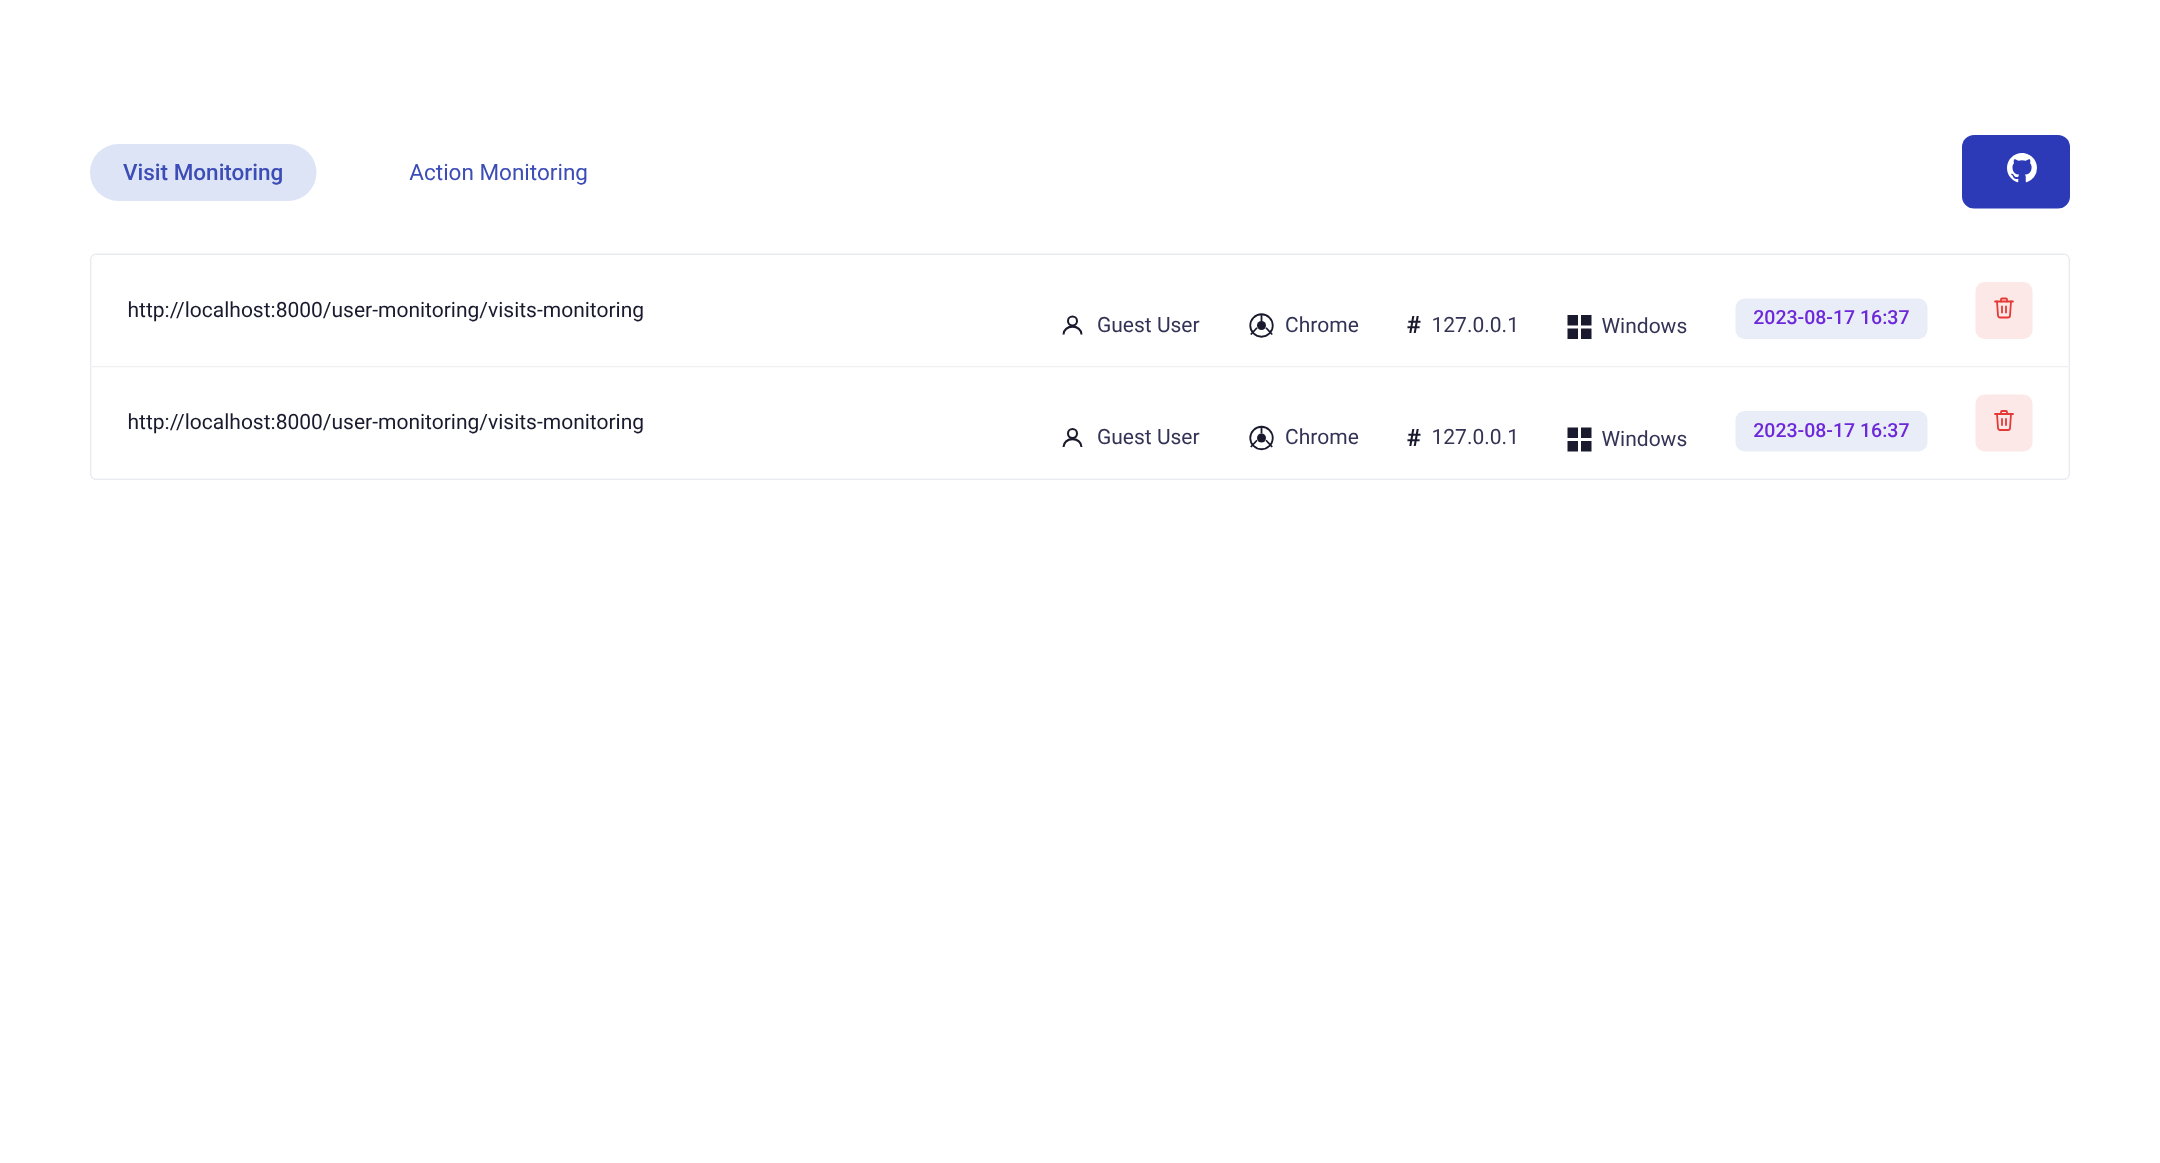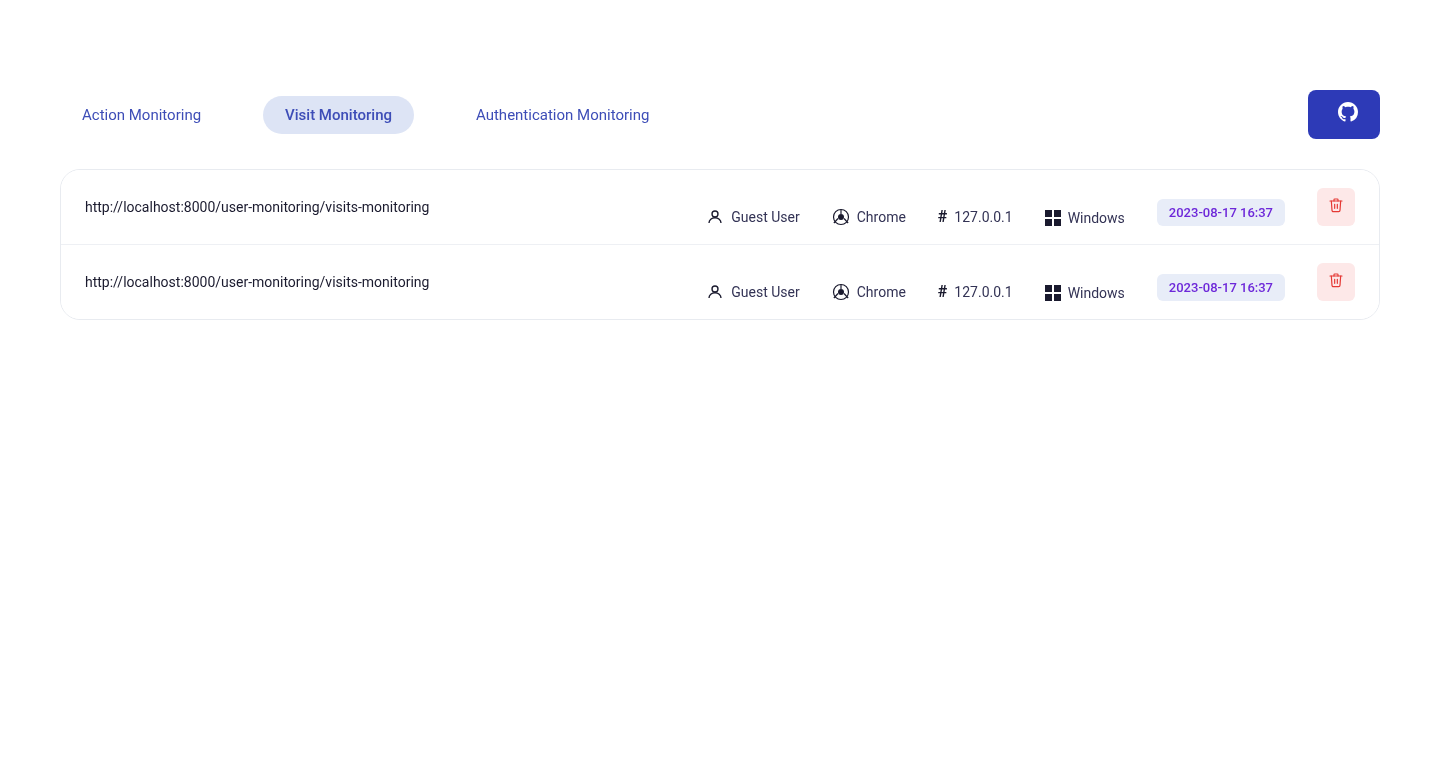--- a/index.html
+++ b/index.html
@@ -69,21 +69,21 @@
       cursor: pointer;
       display: flex;
       align-items: center;
       gap: 8px;
     }
     .github-icon {
       font-size: 18px;
     }
     .table-container {
       border: 1px solid #e8ebf0;
-      border-radius: 20px;
+      border-radius: 4px;
       overflow: hidden;
     }
     .table-row {
       display: flex;
       align-items: center;
       padding: 18px 24px;
       border-bottom: 1px solid #eef0f4;
       background: #ffffff;
       gap: 20px;
     }
@@ -165,23 +165,22 @@
 
 <div class="page-wrapper">
 
   <div class="page-title-row">
     <h1 class="page-title"></h1>
     <span class="title-icon"></span>
   </div>
 
   <div class="nav-row">
     <div class="tabs">
+      <a class="tab active" href="#">Visit Monitoring</a>
       <a class="tab inactive" href="#">Action Monitoring</a>
-      <a class="tab active" href="#">Visit Monitoring</a>
-      <a class="tab inactive" href="#">Authentication Monitoring</a>
     </div>
     <button class="github-btn">
       <span></span>
       <span class="github-icon">
         
         <svg width="20" height="20" viewBox="0 0 24 24" fill="white">
           <path d="M12 0C5.37 0 0 5.37 0 12c0 5.31 3.435 9.795 8.205 11.385.6.105.825-.255.825-.57 0-.285-.015-1.23-.015-2.235-3.015.555-3.795-.735-4.035-1.41-.135-.345-.72-1.41-1.23-1.695-.42-.225-1.02-.78-.015-.795.945-.015 1.62.87 1.845 1.23 1.08 1.815 2.805 1.305 3.495.99.105-.78.42-1.305.765-1.605-2.67-.3-5.46-1.335-5.46-5.925 0-1.305.465-2.385 1.23-3.225-.12-.3-.54-1.53.12-3.18 0 0 1.005-.315 3.3 1.23.96-.27 1.98-.405 3-.405s2.04.135 3 .405c2.295-1.56 3.3-1.23 3.3-1.23.66 1.65.24 2.88.12 3.18.765.84 1.23 1.905 1.23 3.225 0 4.605-2.805 5.625-5.475 5.925.435.375.81 1.095.81 2.22 0 1.605-.015 2.895-.015 3.3 0 .315.225.69.825.57A12.02 12.02 0 0 0 24 12c0-6.63-5.37-12-12-12z"></path>
         </svg>
       </span>
     </button>

